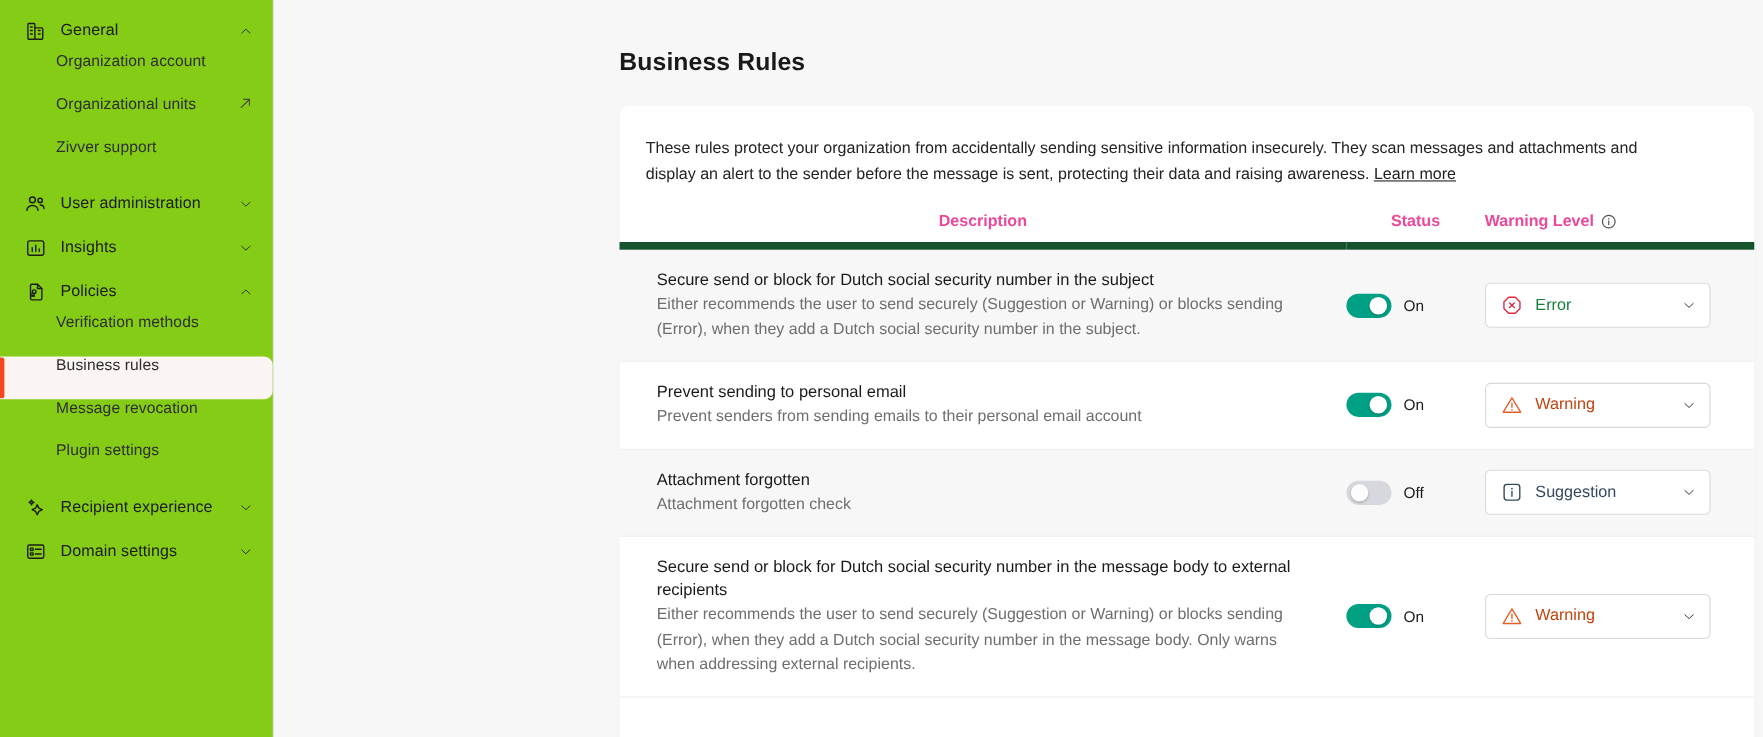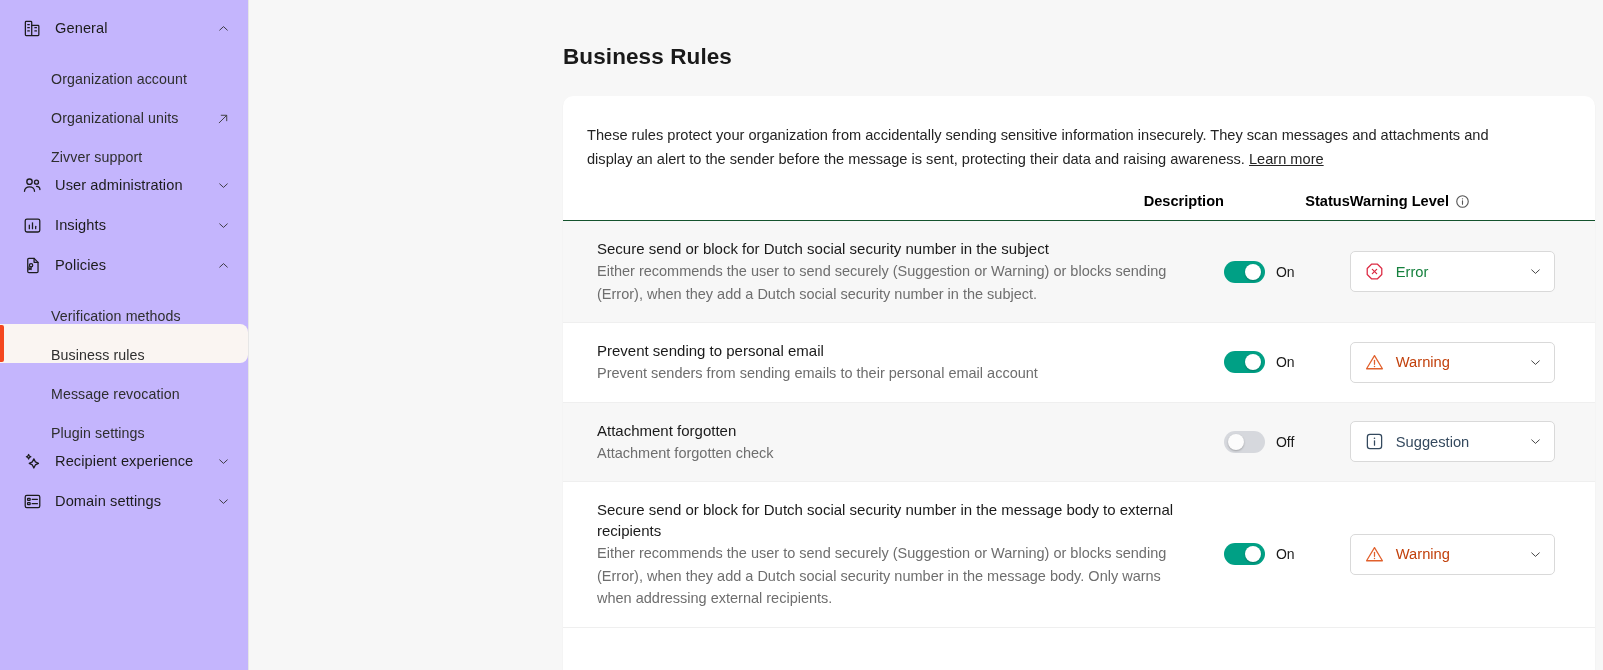--- a/index.html
+++ b/index.html
@@ -7,40 +7,40 @@
     width: 1603px; height: 670px;
     font-family: "Liberation Sans", sans-serif;
     background: #ffffff;
     overflow: hidden;
   }
   .app { display: flex; width: 1603px; height: 670px; }
 
   
   .sidebar {
     width: 249px; height: 670px;
-    background: #c4b5fd;
+    background: #84cc16;
     border-right: 1px solid #e6e6e6;
     padding-top: 8px;
     flex: 0 0 249px;
     position: relative;
     overflow: hidden;
   }
   .nav-group { }
   .nav-top {
     display: flex; align-items: center;
     height: 40px; padding: 0 18px 0 22px;
     cursor: pointer; position: relative;
   }
   .nav-top .ic { width: 20px; height: 20px; flex: 0 0 20px; margin-right: 13px;
                  display:flex; align-items:center; justify-content:center; color:#1c1c1c; }
   .nav-top .lbl { font-size: 14.6px; color: #1c1c1c; letter-spacing: .1px; }
   .nav-top .chev { margin-left: auto; width: 14px; height: 14px; color:#2b2b2b;
                    display:flex; align-items:center; justify-content:center;}
   .nav-sub {
-    display: flex; align-items: flex-end;
+    display: flex; align-items: flex-start;
     height: 39px; padding: 0 18px 0 51px;
     cursor: pointer; position: relative;
     border-radius: 0 8px 8px 0;
   }
   .nav-sub .lbl { font-size: 14.2px; color: #2e2e2e; letter-spacing: .1px; }
   .nav-sub .ext { margin-left: auto; width: 14px; height: 14px; color:#3a3a3a;
                   display:flex; align-items:center; justify-content:center; }
   .nav-sub.active { background: #faf5f2; }
   .nav-sub.active::before {
     content: ""; position: absolute; left: 0; top: 1px; bottom: 1px;
@@ -68,22 +68,22 @@
   }
   .card-intro {
     padding: 27px 23px 0 24px;
     font-size: 14.6px; line-height: 24px; color: #242424;
     max-width: 970px;
   }
   .card-intro a { color: #242424; text-decoration: underline; cursor: pointer; }
 
   table.rules { width: 100%; border-collapse: collapse; margin-top: 22px; table-layout: fixed; }
   table.rules th {
-    text-align: right; font-size: 14.6px; font-weight: bold; color: #000000;
-    padding: 0 0 11px 0; border-bottom: 1px solid #14532d;
+    text-align: center; font-size: 14.6px; font-weight: bold; color: #ec4899;
+    padding: 0 0 11px 0; border-bottom: 7px solid #14532d;
   }
   th.c-desc { padding-left: 34px; width: 620px; }
   th.c-status { width: 118px; }
   th.c-level { width: 230px; }
   th .hdr-inner { display: flex; align-items: center; gap: 6px; }
 
   tr.rule-row td { vertical-align: middle; border-bottom: 1px solid #efefef; }
   tr.rule-row.shaded td { background: #f7f7f7; }
   td.c-desc { padding: 17px 40px 17px 34px; }
   .rule-title { font-size: 15px; color: #1a1a1a; line-height: 21px; margin-bottom: 1px; }

